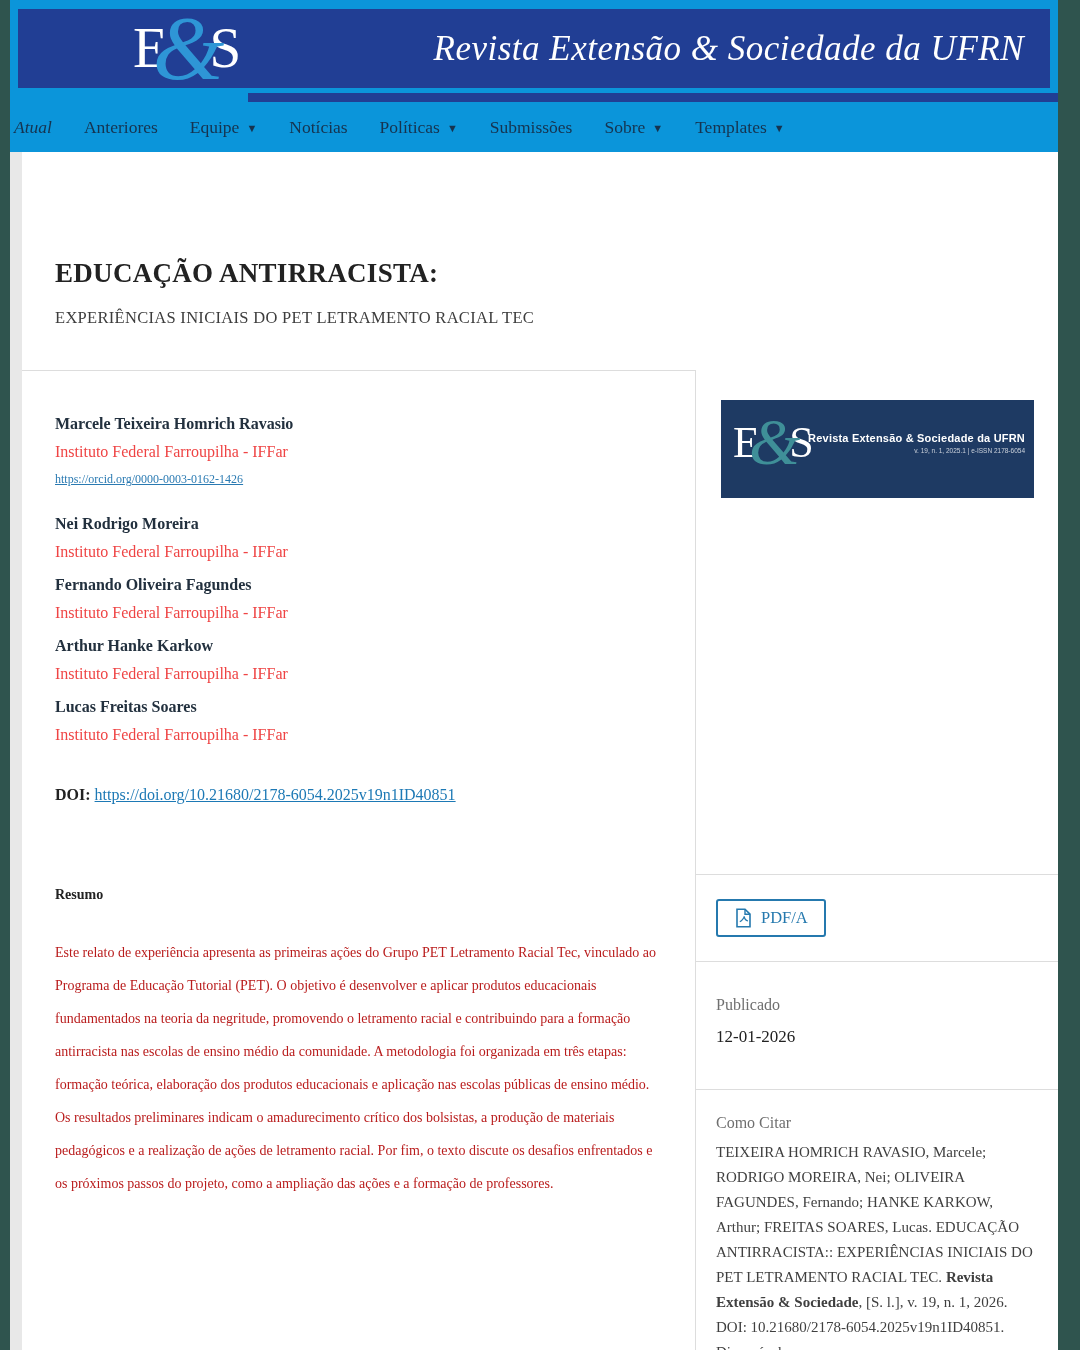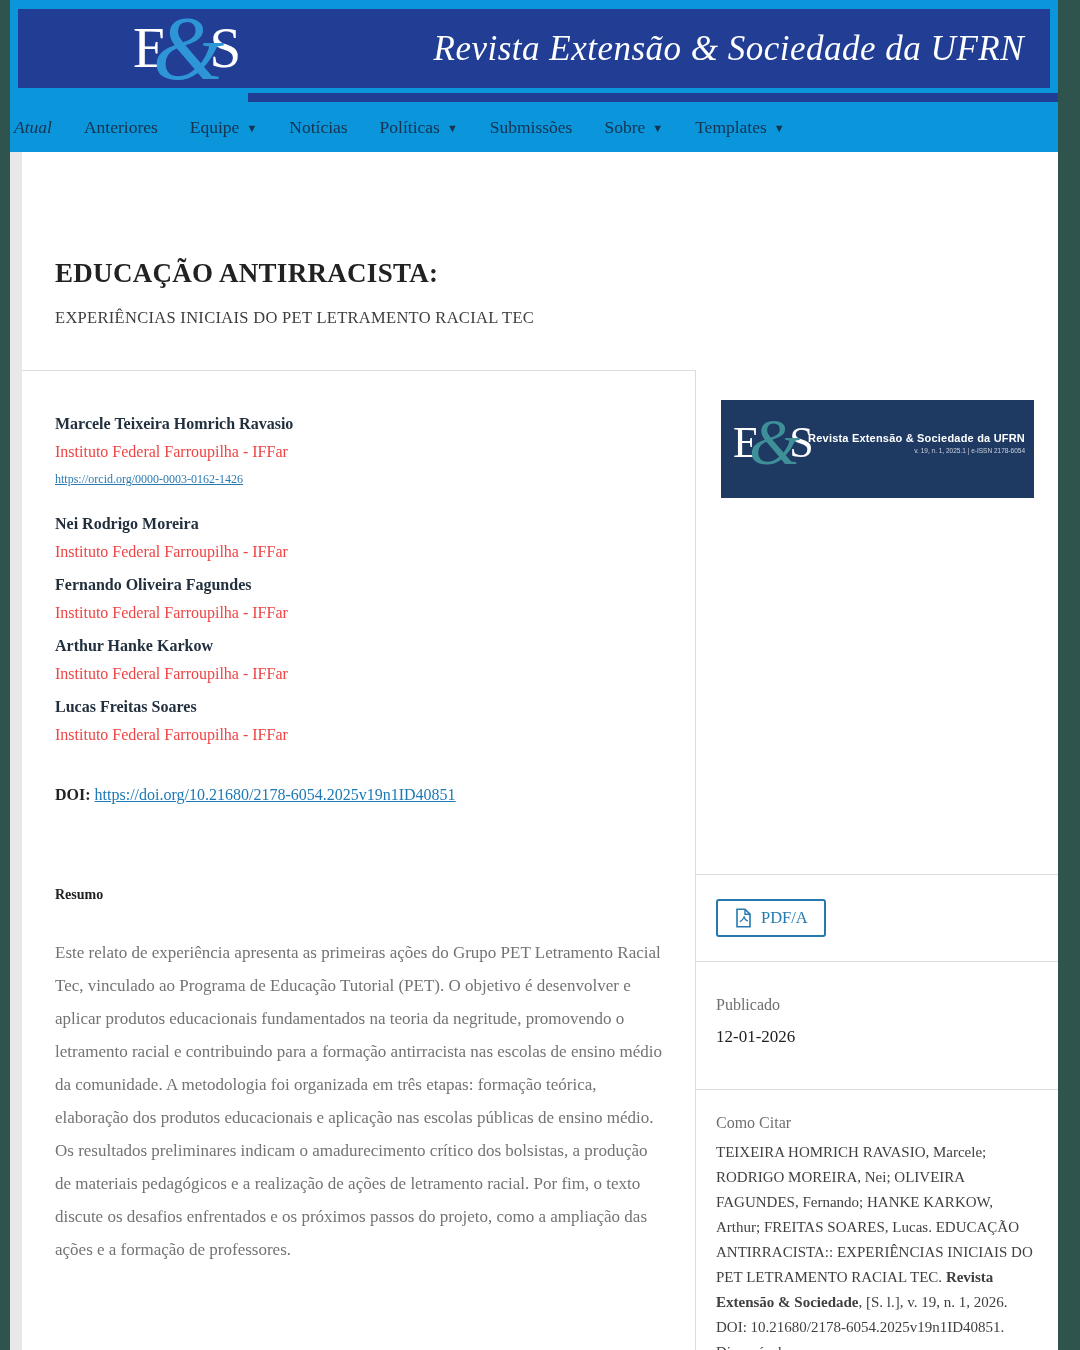--- a/index.html
+++ b/index.html
@@ -64,21 +64,21 @@
   .author-name { font-size:16px; font-weight:bold; color:#22303e; line-height:22px; margin-bottom:7px; }
   .author-aff { font-size:16px; color:#ef4444; line-height:20px; }
   .author-orcid {
     display:block; margin:9px 0 26px; font-size:12px; color:#2a7ab2;
     text-decoration:underline; line-height:16px; cursor:pointer;
   }
   .doi-row { margin-top:41px; font-size:16px; }
   .doi-label { font-weight:bold; color:#222; }
   .doi-link { color:#1d79b5; text-decoration:underline; cursor:pointer; }
   .abstract-heading { margin-top:83px; font-size:14px; font-weight:bold; color:#222; }
-  .abstract-text { margin-top:33px; width:612px; font-size:17px; line-height:33px; color:#737373; }
+  .abstract-text { margin-top:33px; width:612px; font-size:14px; line-height:33px; color:#b91c1c; }
   
   .sidebar {
     position:absolute; left:673px; top:218px; width:364px; bottom:0;
     border-left:1px solid #ddd; border-right:1px solid #ddd; background:#fff; overflow:hidden;
   }
   .side-sec { border-bottom:1px solid #ddd; }
   .sec-cover { height:505px; padding:30px 24px 0 25px; }
   .cover { position:relative; width:313px; height:445px; overflow:hidden; cursor:pointer; }
   .cover-head { position:absolute; top:0; left:0; right:0; height:98px; background:#1e3a63; }
   .cover-logo { position:absolute; left:12px; top:0; white-space:nowrap; }

